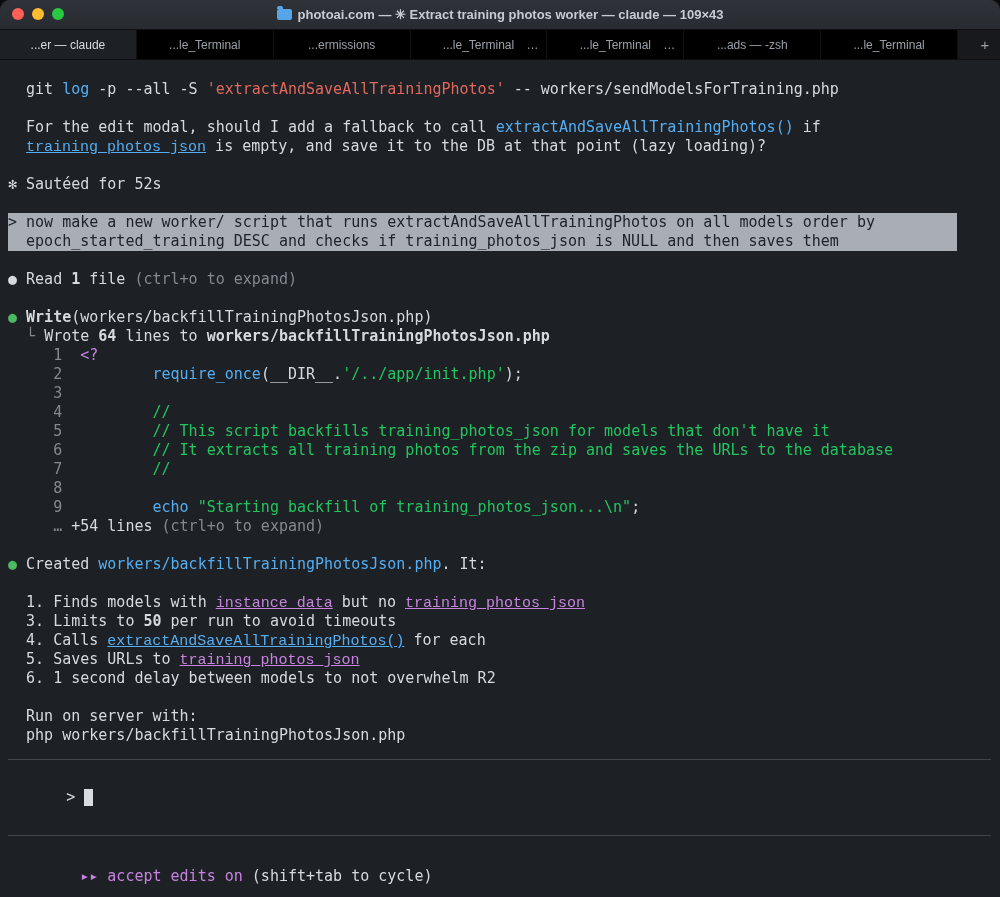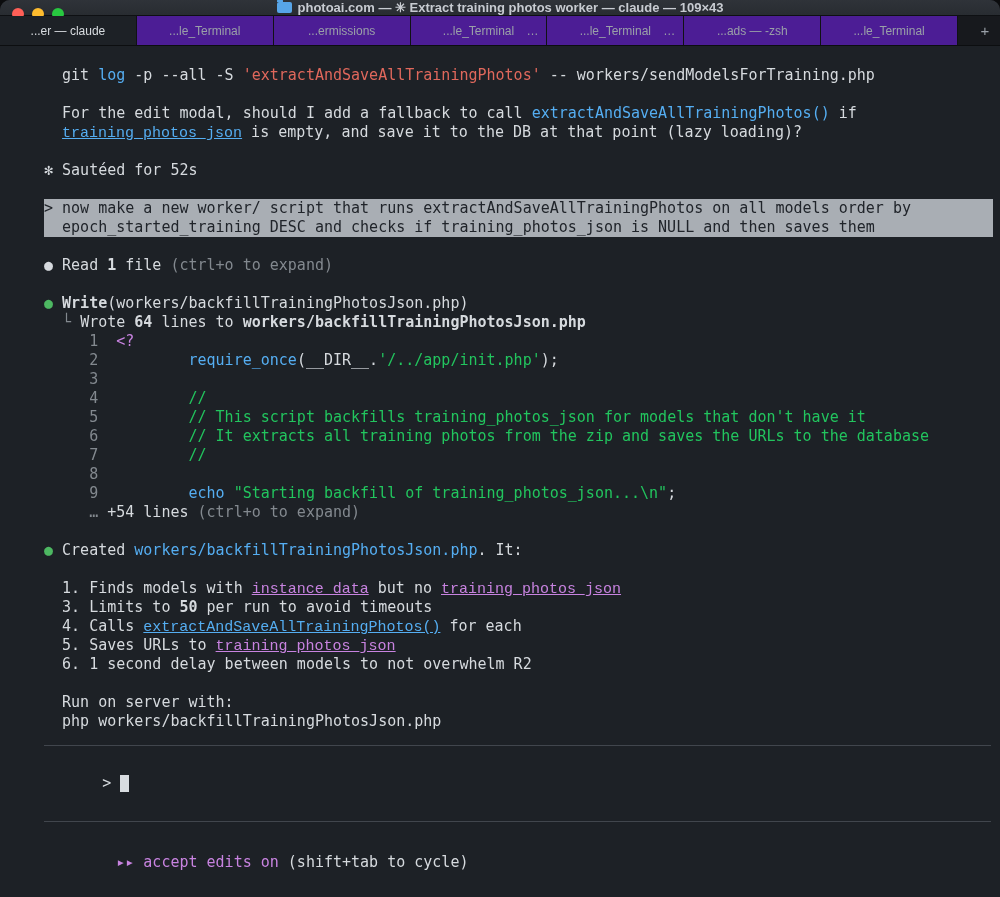--- a/index.html
+++ b/index.html
@@ -5,47 +5,47 @@
   * { margin:0; padding:0; box-sizing:border-box; }
   html, body { width:1000px; height:897px; background:#0b0c0e; overflow:hidden; }
   .window {
     width:1000px; height:897px; background:#1d2126;
     border-radius:10px 10px 0 0; overflow:hidden;
     display:flex; flex-direction:column;
     font-family:"Liberation Sans", sans-serif;
   }
   
   .titlebar {
-    height:16px; flex:none; position:relative;
+    height:30px; flex:none; position:relative;
     background:linear-gradient(#2f3339,#282c31);
     border-bottom:1px solid #0e1013;
-    display:flex; align-items:flex-end; justify-content:center;
+    display:flex; align-items:center; justify-content:center;
   }
   .traffic { position:absolute; left:12px; top:8px; display:flex; gap:8px; }
   .tl { width:12px; height:12px; border-radius:50%; }
   .tl.c { background:#ff5f57; } .tl.m { background:#febc2e; } .tl.z { background:#28c840; }
   .title { display:flex; align-items:center; gap:6px; color:#c7cbd1; font-size:13px; font-weight:bold; }
   .folder { width:15px; height:11px; background:#57a5e8; border-radius:2px; position:relative; display:inline-block; }
   .folder:before { content:""; position:absolute; top:-3px; left:0; width:6px; height:3px; background:#57a5e8; border-radius:2px 2px 0 0; }
   
   .tabbar { height:30px; flex:none; display:flex; background:#17191d; border-bottom:1px solid #0c0e10;gap:12px; }
   .tabs { display:flex; flex:1; }
   .tab {
     flex:1; position:relative; display:flex; align-items:center; justify-content:center;
-    background:#4c1d95; border-right:1px solid #101214;
+    background:#000000; border-right:1px solid #101214;
     color:#9aa0a8; font-size:12px; white-space:nowrap; overflow:hidden;
   }
   .tab.active { background:#1d2126; color:#d8dce0; }
   .tab-activity { position:absolute; right:8px; color:#9aa0a8; }
   .newtab { width:30px; display:flex; align-items:center; justify-content:center; color:#9aa0a8; font-size:15px; background:#17191d; }
   
   .terminal {
     flex:1; padding:20px 9px 0 8px; overflow:hidden;
     font-family:"DejaVu Sans Mono","Liberation Mono",monospace;
-    font-size:15px; line-height:19px; color:#d6dade;margin-left:36px;
+    font-size:15px; line-height:19px; color:#d6dade;
   }
   .line { white-space:pre; height:19px; }
   .line.hl { background:#a9aeb4; width:949px; }
   .fg { color:#d6dade; }
   .dim { color:#83898f; }
   .blue { color:#55aef2; }
   .red { color:#e0685c; }
   .green { color:#22c55e; }
   .purple { color:#c883e0; }
   .gbullet { color:#4db862; }

